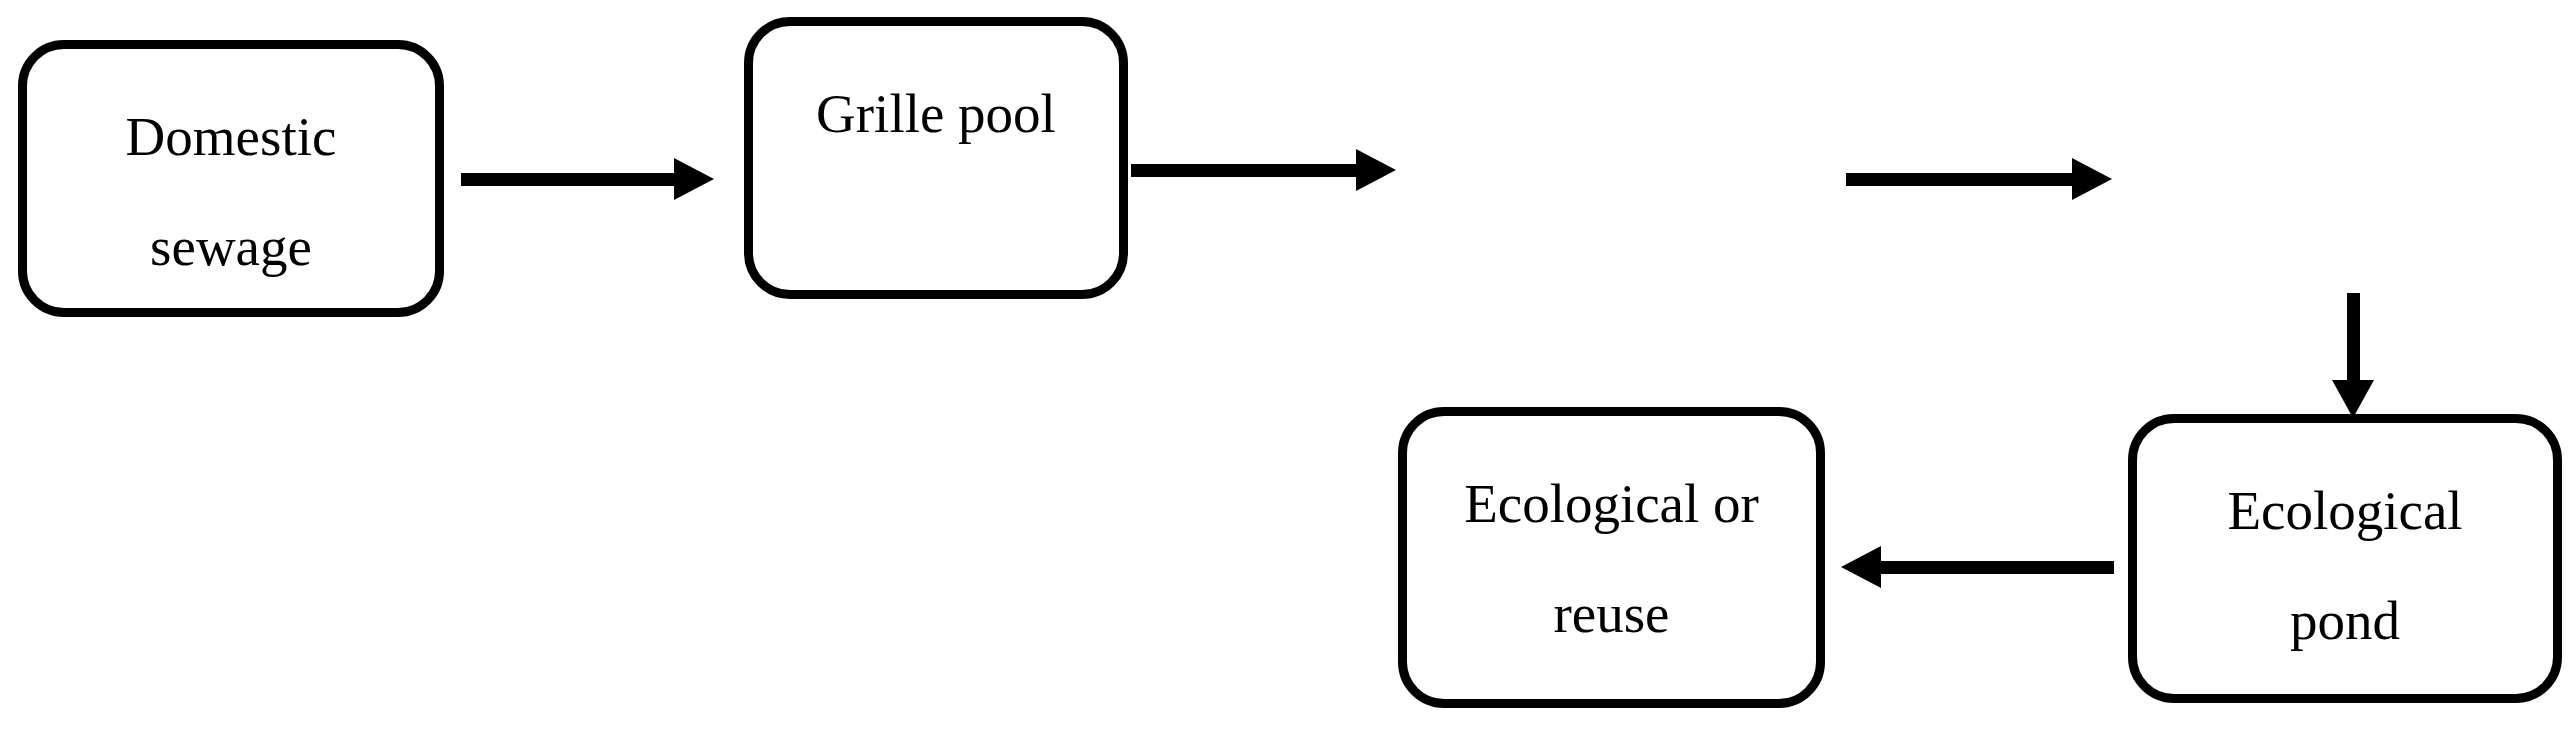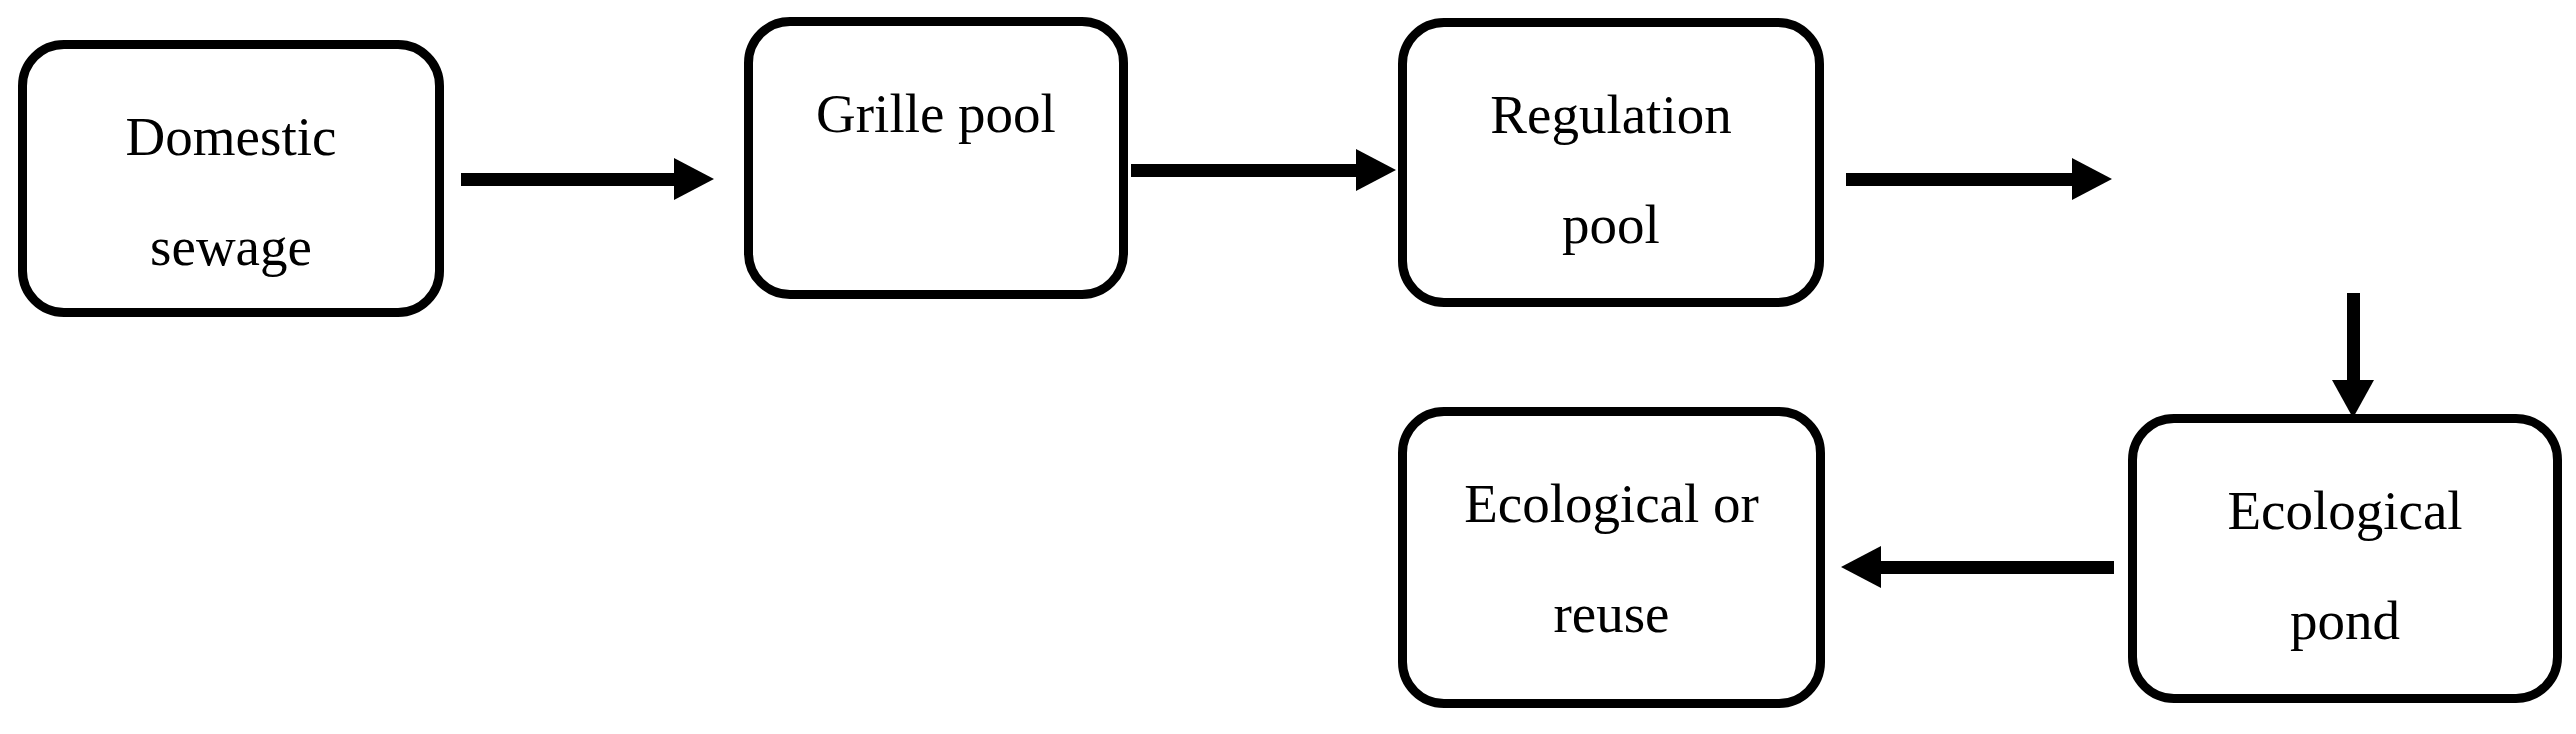--- a/index.html
+++ b/index.html
@@ -75,24 +75,20 @@
 
   <div class="node" id="node-domestic">
     <span>Domestic</span>
     <span>sewage</span>
   </div>
 
   <div class="node" id="node-grille">
     <span>Grille pool</span>
   </div>
 
-  <div class="node" id="node-regulation">
-    <span>Regulation</span>
-    <span>pool</span>
-  </div>
 
 
   <div class="node" id="node-discharge">
     <span>Ecological or</span>
     <span>reuse</span>
   </div>
 
   <div class="node" id="node-ecological">
     <span>Ecological</span>
     <span>pond</span>

